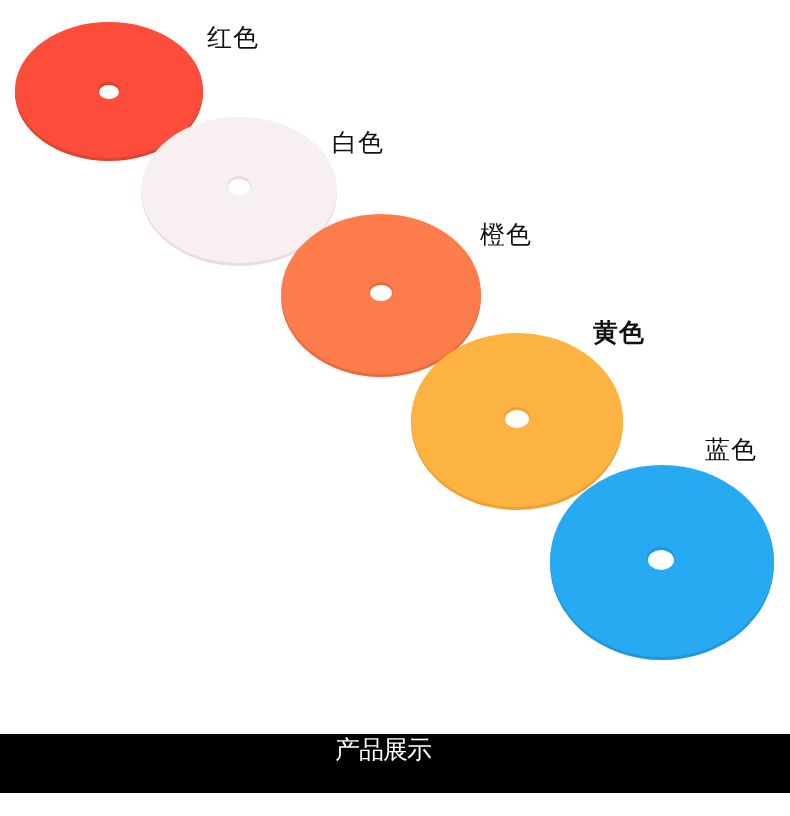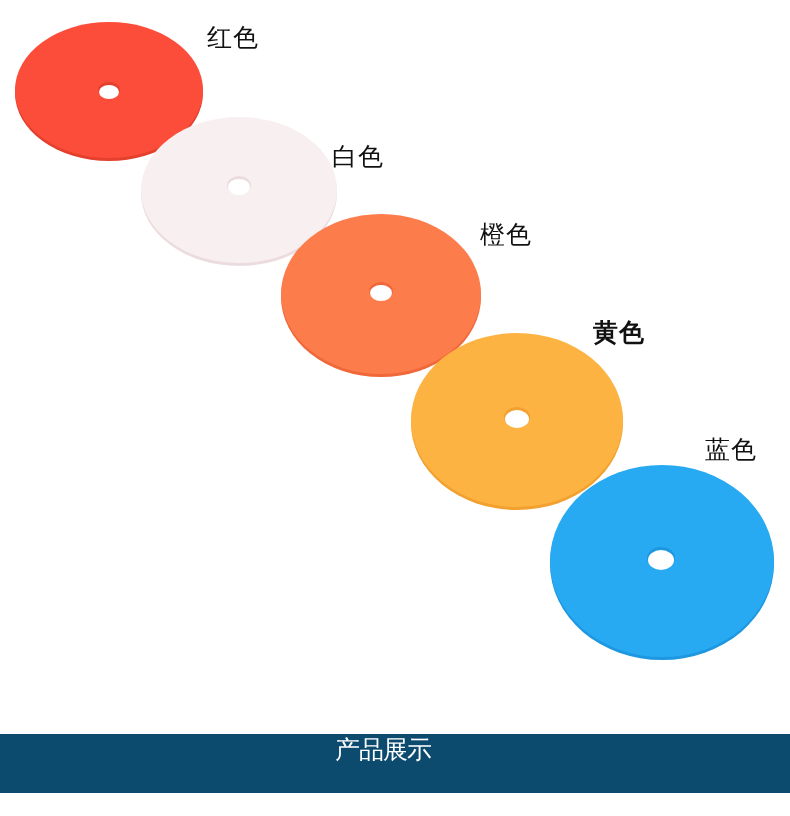--- a/index.html
+++ b/index.html
@@ -57,21 +57,21 @@
       </g>
       <g>
         <ellipse cx="662" cy="564" rx="112" ry="96" fill="#1d97e0"></ellipse>
         <ellipse cx="662" cy="561" rx="112" ry="96" fill="#27aaf2"></ellipse>
         <ellipse cx="661" cy="558" rx="14" ry="11" fill="#1d97e0"></ellipse>
         <ellipse cx="661" cy="560" rx="13" ry="10" fill="#ffffff"></ellipse>
       </g>
     </svg>
 
   <div class="label" style="left: 207px; top: 25px;">红色</div>
-  <div class="label" style="left: 332px; top: 144px;">白色</div>
+  <div class="label" style="left: 332px; top: 130px;">白色</div>
   <div class="label" style="left: 469px; top: 222px; margin-left: 11px;">橙色</div>
   <div class="label" style="left: 593px; top: 320px; font-weight: bold;">黄色</div>
   <div class="label" style="left: 705px; top: 437px;">蓝色</div>
 
-  <div class="banner" style="background: #0c4a6e;">
+  <div class="banner" style="background: #000000;">
     <div class="banner-title">产品展示</div>
   </div>
 </div>
 
 </body></html>

